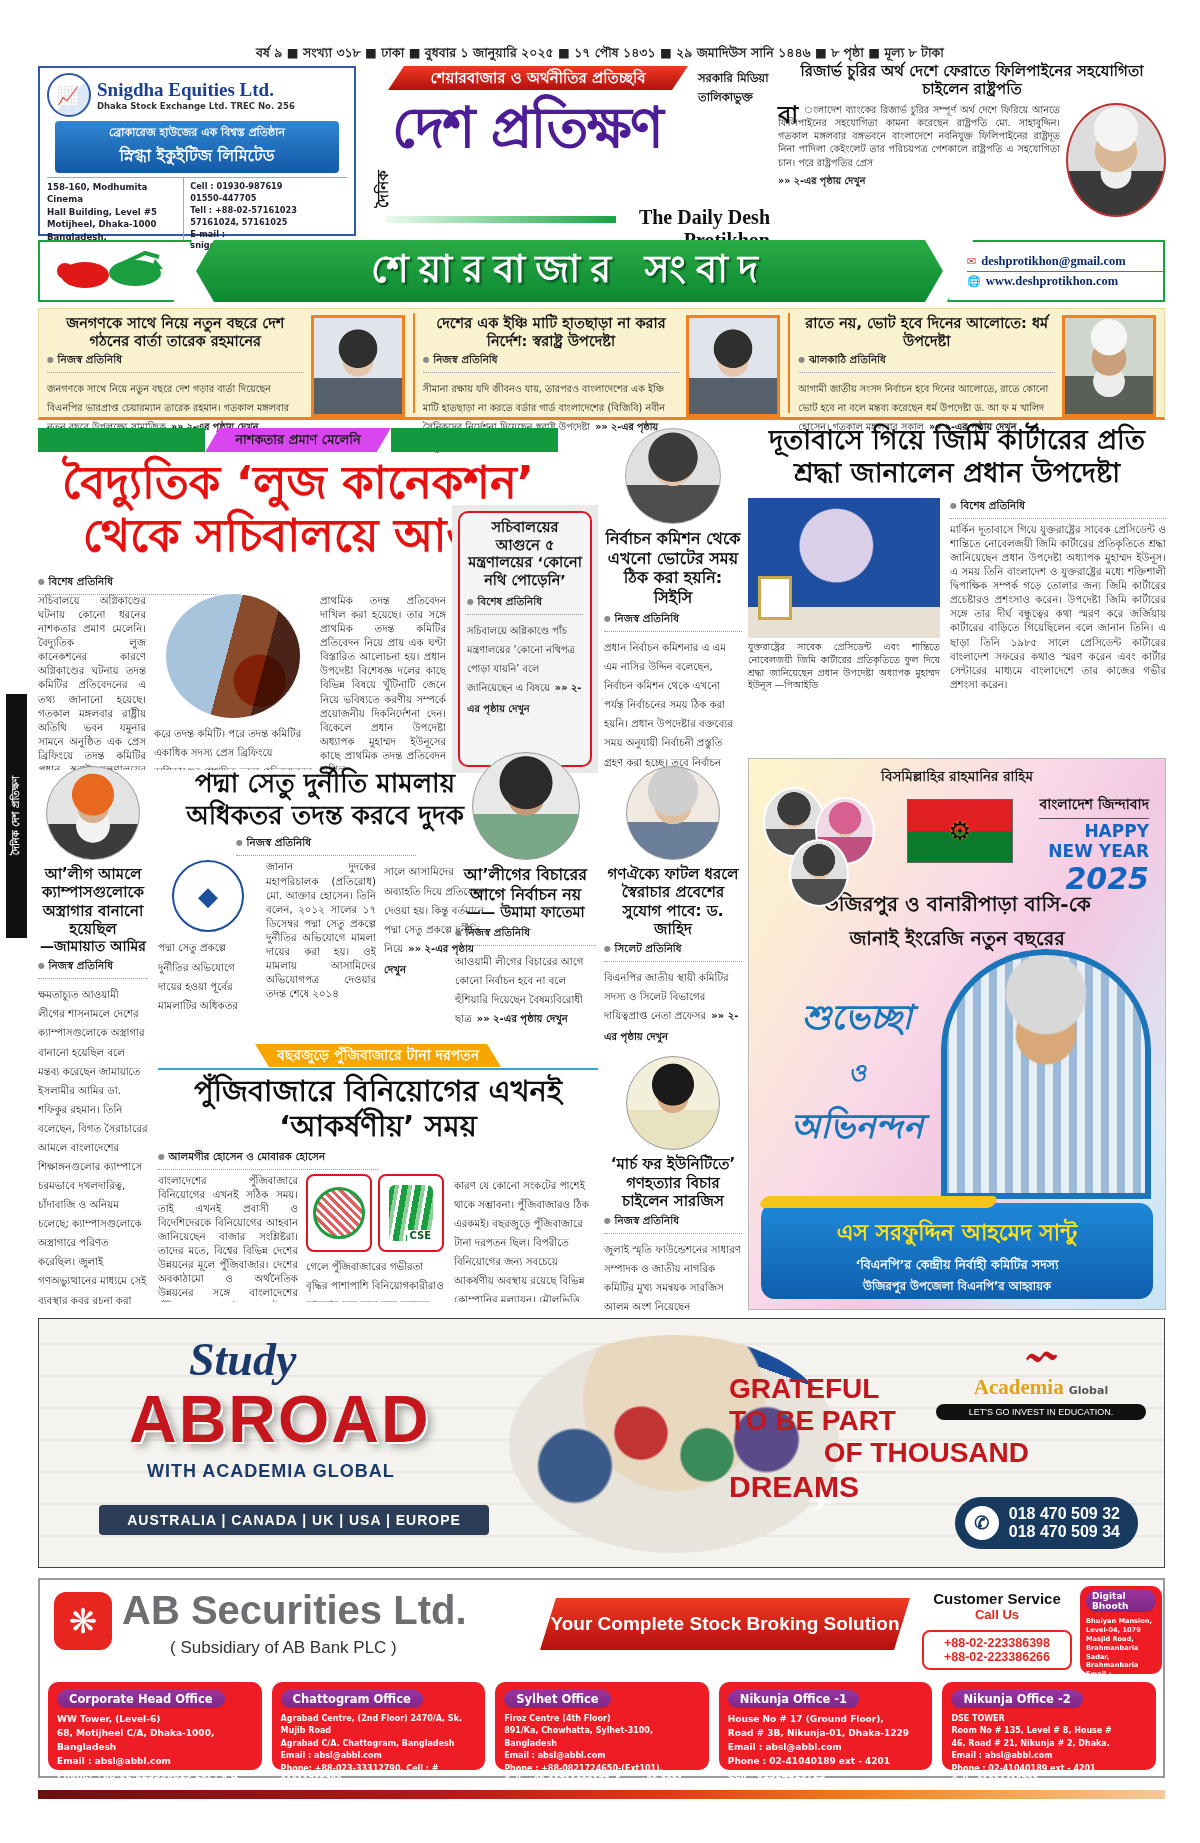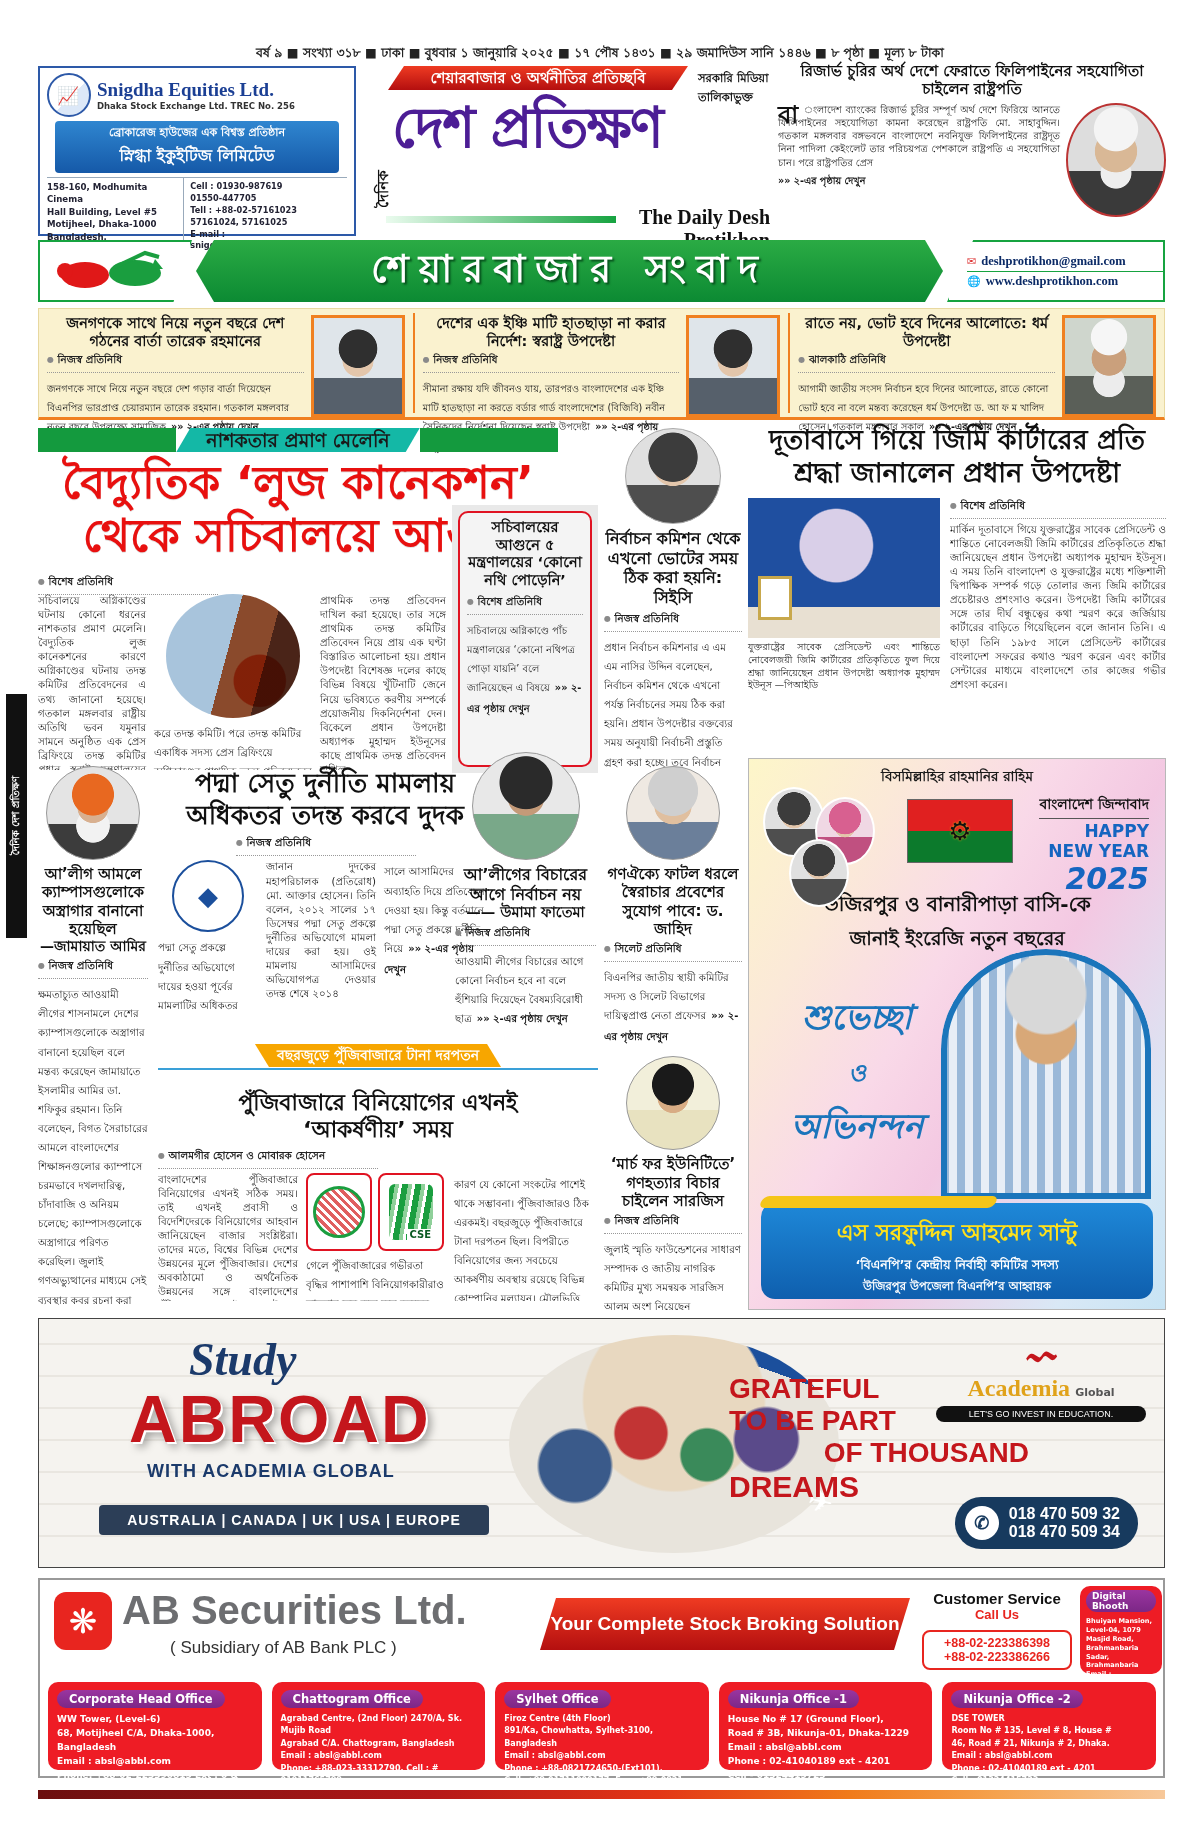--- a/index.html
+++ b/index.html
@@ -26,21 +26,21 @@
   .pp.gray{background:
       radial-gradient(circle at 50% 26%, #cfcfcf 0 30%, rgba(0,0,0,0) 31%),
       radial-gradient(circle at 50% 42%, #e0bf9f 0 26%, rgba(0,0,0,0) 27%),
       linear-gradient(180deg,#efe9e2 60%,#6b7f9a 60%);}
   .photo-frame{border:3px solid #f08020;background:
       radial-gradient(circle at 50% 32%, #2f2f2f 0 24%, rgba(0,0,0,0) 25%),
       radial-gradient(circle at 50% 45%, #e3c6ab 0 22%, rgba(0,0,0,0) 23%),
       linear-gradient(180deg,#dfe5ea 62%,#56606b 62%);}
   .kicker{display:flex;height:24px;}
   .kicker .g{flex:1;background:#149a3e;}
-  .kicker .t{background:#14b8a6;color:#1a1a1a;font-weight:bold;font-size:19px;line-height:24px;padding:0 30px;clip-path:polygon(14px 0,100% 0,calc(100% - 14px) 100%,0 100%);}
+  .kicker .t{background:#d946ef;color:#1a1a1a;font-weight:bold;font-size:13px;line-height:24px;padding:0 30px;clip-path:polygon(14px 0,100% 0,calc(100% - 14px) 100%,0 100%);}
   .redhead{color:#e8100f;font-weight:bold;text-align:center;font-size:45px;line-height:1.18;text-shadow:0 1px 0 rgba(0,0,0,.12);}
   .graypanel{background:#e9e9e9;padding:6px;}
   .redbox{border:2px solid #e01322;border-radius:10px;background:#f4f4f4;padding:6px 7px;height:100%;box-sizing:border-box;}
   .ribbon-red{background:linear-gradient(180deg,#ef3b22,#b40f0f);color:#fff;font-weight:bold;clip-path:polygon(16px 0,100% 0,calc(100% - 16px) 100%,0 100%);}
   .ykicker{background:#f7a600;color:#ffffff;font-weight:bold;font-size:14px;line-height:23px;padding:0 22px;clip-path:polygon(0 0,calc(100% - 14px) 0,100% 100%,14px 100%);display:inline-block;}
   .obox{background:#ee1c25;border-radius:10px;color:#fff;padding:6px 9px;box-sizing:border-box;}
   .obox .oh{display:inline-block;background:linear-gradient(180deg,#9a35a0,#7c2786);border-radius:12px;padding:2px 12px;font-size:11.5px;font-weight:bold;margin-bottom:5px;}
   .obox .ob{font-size:9px;line-height:1.55;font-weight:600;}
   .serif{font-family:"Liberation Serif",serif;}
   .spine{writing-mode:vertical-rl;transform:rotate(180deg);}
@@ -282,21 +282,21 @@
       linear-gradient(180deg,#f2efda 58%,#e8e2c0 58%);"></div>
     <div class="hl" style="font-size:15px;">‘মার্চ ফর ইউনিটিতে’ গণহত্যার বিচার চাইলেন সারজিস</div>
     <div class="byline" style="margin-top:3px;"><span class="dot">●</span> <span>নিজস্ব প্রতিনিধি</span></div>
     <span class="body-txt">জুলাই স্মৃতি ফাউন্ডেশনের সাধারণ সম্পাদক ও জাতীয় নাগরিক কমিটির মুখ্য সমন্বয়ক সারজিস আলম অংশ নিয়েছেন বৈষম্যবিরোধী ছাত্র আন্দোলনের ‘মার্চ ফর ইউনিটি’ সমাবেশে। জুলাই অভ্যুত্থানে গণহত্যার বিচার ও দ্রব্যমূল্য</span>
     
   </div>
 
   <div class="abs" style="left:158px;top:1044px;width:440px;height:266px;">
     <div class="ctr"><span class="ykicker">বছরজুড়ে পুঁজিবাজারে টানা দরপতন</span></div>
     <div style="height:2px;background:#3aa0d8;margin-top:1px;"></div>
-    <div class="hl" style="font-size:22px;margin-top:20px;">
+    <div class="hl" style="font-size:29px;margin-top:4px;">
       <div>পুঁজিবাজারে বিনিয়োগের এখনই</div>
       <div>‘আকর্ষণীয়’ সময়</div>
     </div>
     <div class="byline" style="width:220px;margin-top:4px;"><span class="dot">●</span> <span>আলমগীর হোসেন ও মোবারক হোসেন</span></div>
     <div style="display:flex;gap:8px;height:128px;overflow:hidden;">
       <div class="body-txt" style="width:140px;">বাংলাদেশের পুঁজিবাজারে বিনিয়োগের এখনই সঠিক সময়। তাই এখনই প্রবাসী ও বিদেশিদেরকে বিনিয়োগের আহবান জানিয়েছেন বাজার সংশ্লিষ্টরা। তাদের মতে, বিশ্বের বিভিন্ন দেশের উন্নয়নের মূলে পুঁজিবাজার। দেশের অবকাঠামো ও অর্থনৈতিক উন্নয়নের সঙ্গে বাংলাদেশের পুঁজিবাজারের একই ধারায় উন্নয়ন হয়নি। পাশাপাশি পুঁজিবাজারে প্রবাসী ও বিদেশিদের বিনিয়োগ থাকলেও তা খুবই কম। তাই এখনই বিনিয়োগ বাড়ানো</div>
       <div style="width:140px;">
         <div style="display:flex;gap:6px;margin-bottom:3px;">
           <div style="width:62px;height:74px;border:2px solid #e01322;border-radius:8px;background:#fff;display:flex;align-items:center;justify-content:center;">
             <div style="width:46px;height:46px;border-radius:50%;border:3px solid #1a9e3f;background:repeating-linear-gradient(45deg,#e06060 0 3px,#fff 3px 6px);"></div>
@@ -371,21 +371,21 @@
       <span style="position:absolute;right:6px;bottom:34px;font-size:30px;color:#fff;transform:rotate(12deg);">✈</span>
     </div>
     <div class="abs" style="left:690px;top:54px;width:300px;font-weight:900;color:#c4161c;font-family:'Liberation Sans',sans-serif;line-height:1.15;">
       <div style="font-size:28px;">GRATEFUL</div>
       <div style="font-size:28px;">TO BE PART</div>
       <div style="font-size:28px;text-align:right;">OF THOUSAND</div>
       <div style="font-size:30px;">DREAMS</div>
     </div>
     <div class="abs" style="right:18px;top:12px;width:210px;text-align:center;">
       <div style="font-size:30px;color:#c4161c;transform:rotate(-8deg);">〰</div>
-      <span class="serif b" style="font-size:24px;color:#e0a21a;margin-top:24px;">Academia</span>
+      <span class="serif b" style="font-size:21px;color:#e0a21a;margin-top:24px;">Academia</span>
       <span class="b" style="font-size:11px;color:#555;">Global</span>
       <div style="background:#111;color:#fff;border-radius:10px;font-size:9px;padding:3px 6px;margin-top:4px;font-family:'Liberation Sans',sans-serif;">LET'S GO INVEST IN EDUCATION.</div>
     </div>
     <div class="abs" style="right:26px;bottom:18px;background:#173a5e;border-radius:30px;padding:8px 18px 8px 54px;color:#fff;font-weight:bold;font-size:16px;font-family:'Liberation Sans',sans-serif;">
       <span style="position:absolute;left:10px;top:9px;width:34px;height:34px;border-radius:50%;background:#fff;color:#173a5e;display:flex;align-items:center;justify-content:center;font-size:18px;">✆</span>
       <div>018 470 509 32</div>
       <div>018 470 509 34</div>
     </div>
   </div>
 

